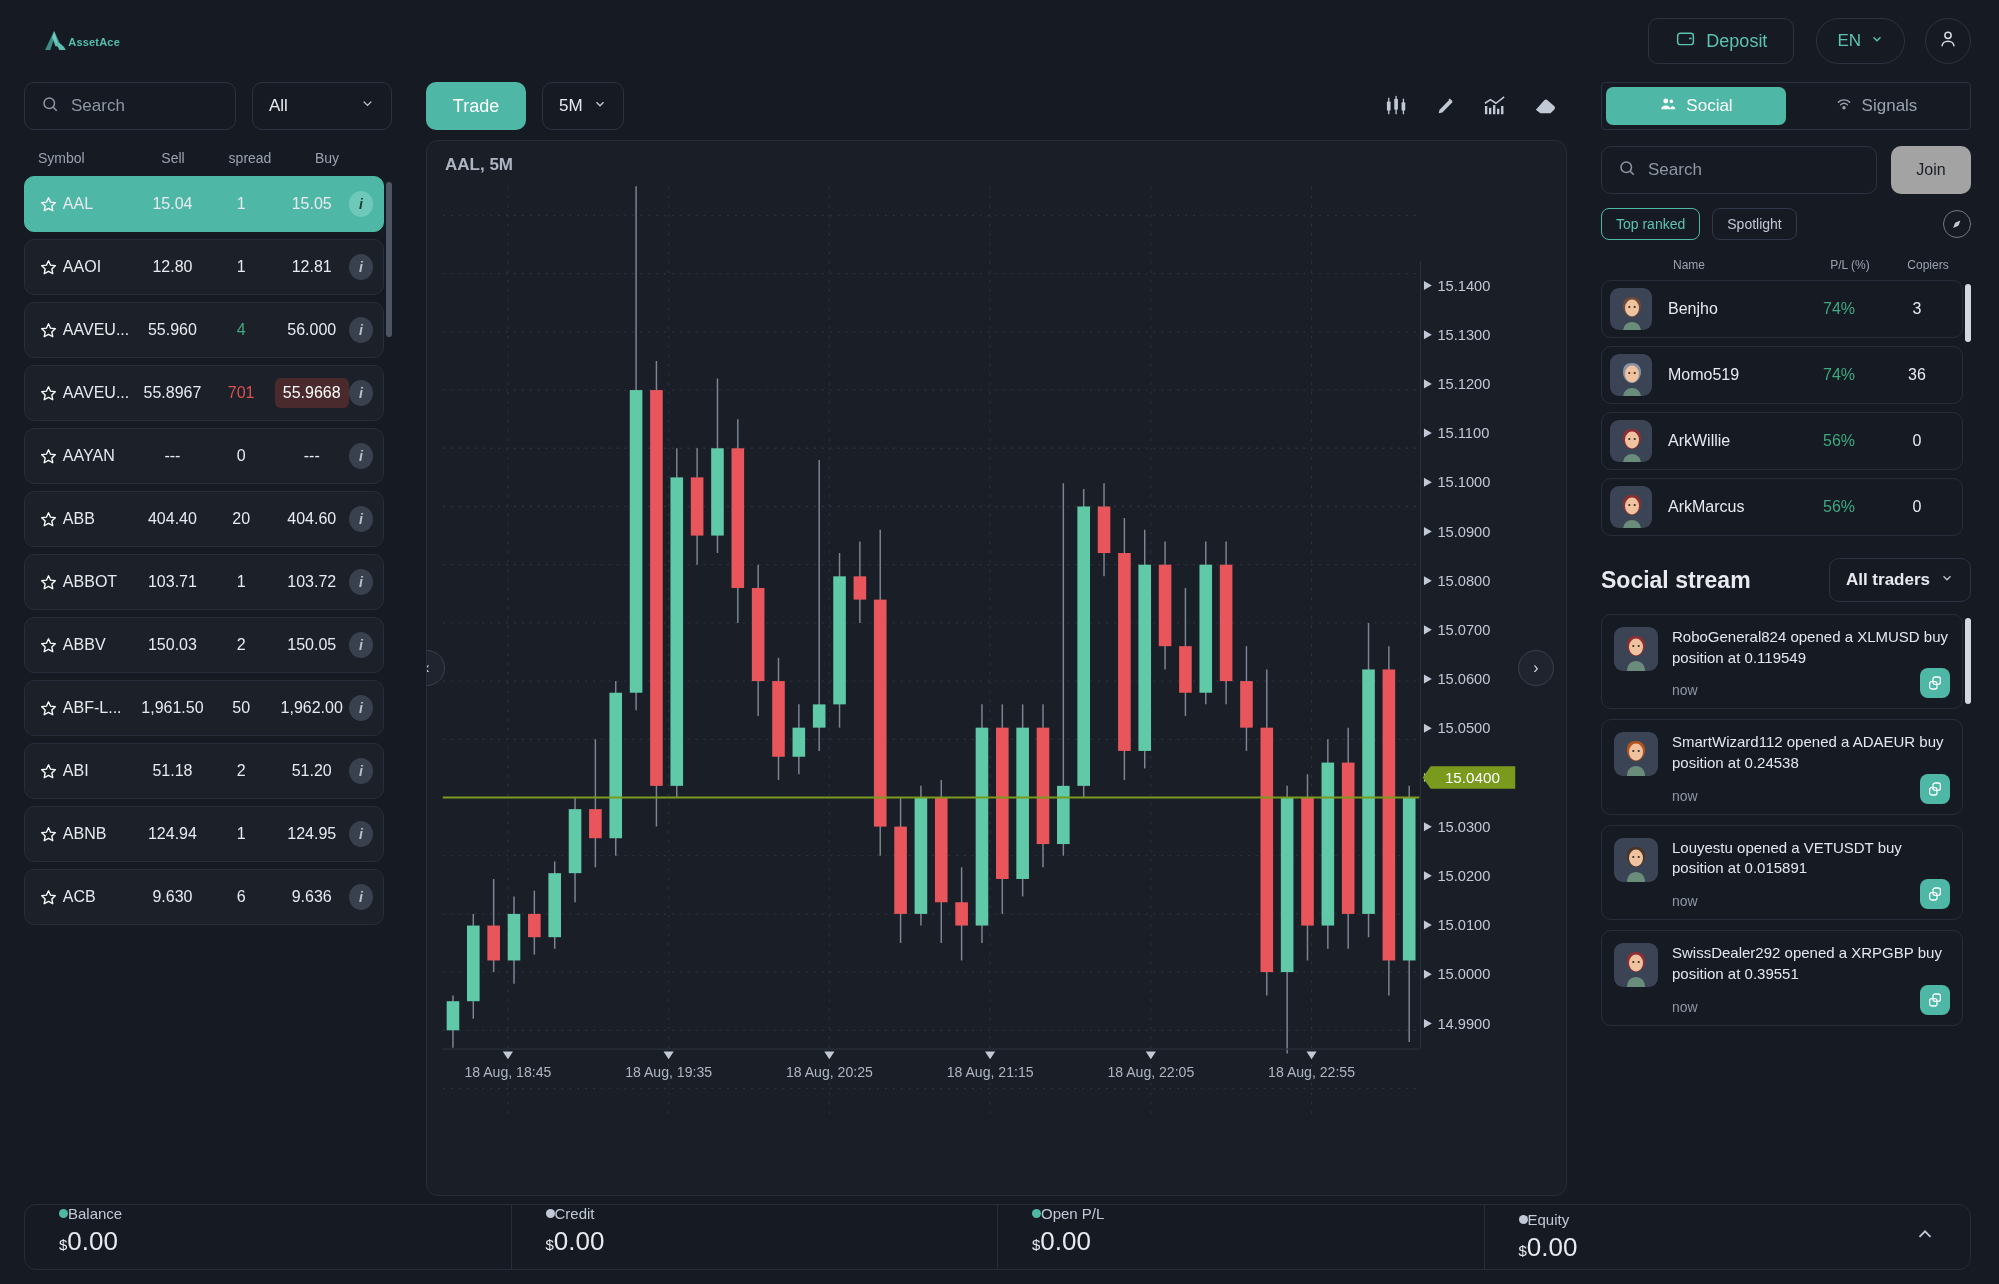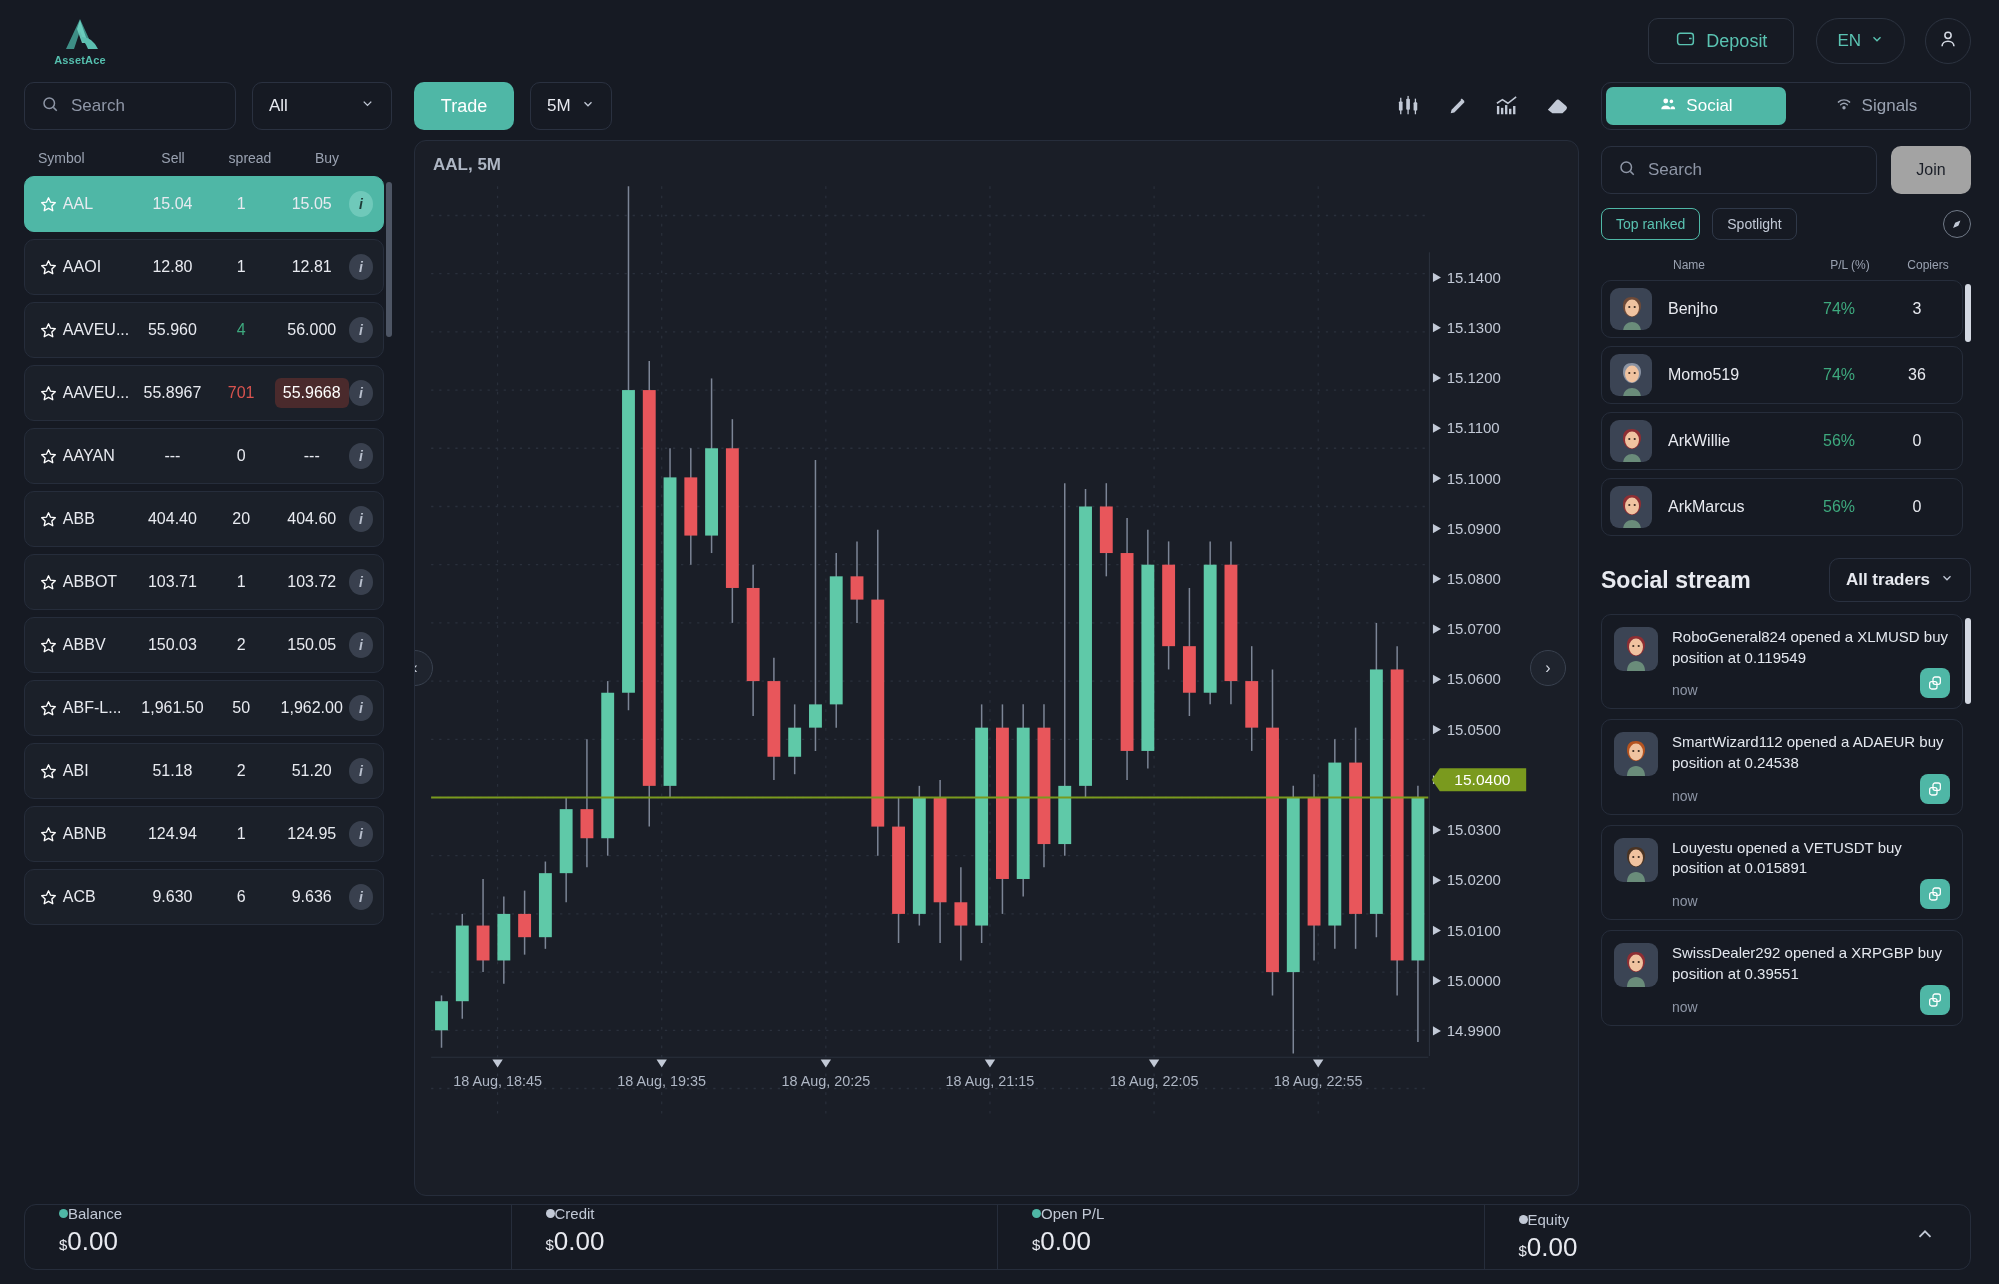--- a/index.html
+++ b/index.html
@@ -7,21 +7,21 @@
     width: 1999px; height: 1284px;
     background: #161A23;
     font-family: "Liberation Sans", sans-serif;
     color: #E8EAF0;
     overflow: hidden;
   }
   .app { position: relative; width: 1999px; height: 1284px; display: flex; flex-direction: column; }
 
   
   .topbar { height: 82px; display: flex; align-items: center; padding: 0 28px 0 40px; flex: 0 0 82px; }
-  .logo { display: flex; flex-direction: column; align-items: center; width: 80px; }
+  .logo { display: flex; flex-direction: row; align-items: center; width: 80px; }
   .logo svg { display: block; }
   .logo-text { font-size: 11px; font-weight: bold; color: #55BFAE; letter-spacing: .2px; margin-top: 1px; }
   .topbar-spacer { flex: 1; }
   .deposit-btn {
     display: flex; align-items: center; gap: 10px;
     height: 46px; padding: 0 26px;
     border: 1px solid #2C3340; border-radius: 10px;
     color: #5AC3B2; font-size: 18px; background: transparent; cursor: pointer;
   }
   .lang-btn {
@@ -30,21 +30,21 @@
     border: 1px solid #2C3340; border-radius: 24px;
     color: #5AC3B2; font-size: 17px; background: transparent; cursor: pointer;
   }
   .avatar-btn {
     width: 46px; height: 46px; margin-left: 20px;
     border: 1px solid #2C3340; border-radius: 50%;
     display: flex; align-items: center; justify-content: center; cursor: pointer;
   }
 
   
-  .body-wrap { flex: 1; display: flex; padding: 0 28px 0 24px; gap: 0; min-height: 0; }
+  .body-wrap { flex: 1; display: flex; padding: 0 28px 0 24px; gap: 12px; min-height: 0; }
 
   
   .left-col { width: 368px; flex: 0 0 368px; display: flex; flex-direction: column; min-height: 0; }
   .left-controls { display: flex; gap: 16px; margin-bottom: 8px; }
   .search-box {
     flex: 1; height: 48px; border: 1px solid #2A3140; border-radius: 10px;
     display: flex; align-items: center; gap: 12px; padding: 0 16px;
   }
   .search-box input {
     background: transparent; border: none; outline: none;
@@ -110,21 +110,21 @@
     width: 36px; height: 36px; border-radius: 50%; border: 1px solid #39414F;
     background: #1F242E; display: flex; align-items: center; justify-content: center;
     cursor: pointer; z-index: 8; color: #D3D8E2; font-size: 16px;
   }
   .nav-arrow.left { left: -18px; }
   .nav-arrow.right { right: 12px; }
 
   
   .right-col { width: 370px; flex: 0 0 370px; display: flex; flex-direction: column; min-height: 0; gap: 0; }
   .seg-wrap {
-    height: 48px; border: 1px solid #2A3140; border-radius: 10px;
+    height: 48px; border: 1px solid #2A3140; border-radius: 4px;
     display: flex; padding: 4px; margin-bottom: 16px;
   }
   .seg {
     flex: 1; border-radius: 7px; display: flex; align-items: center; justify-content: center;
     gap: 9px; font-size: 17px; color: #9AA2B1; cursor: pointer;
   }
   .seg.active { background: #4FB7A6; color: #fff; }
   .soc-search-row { display: flex; gap: 14px; margin-bottom: 14px; }
   .soc-search {
     flex: 1; height: 48px; border: 1px solid #2A3140; border-radius: 10px;

